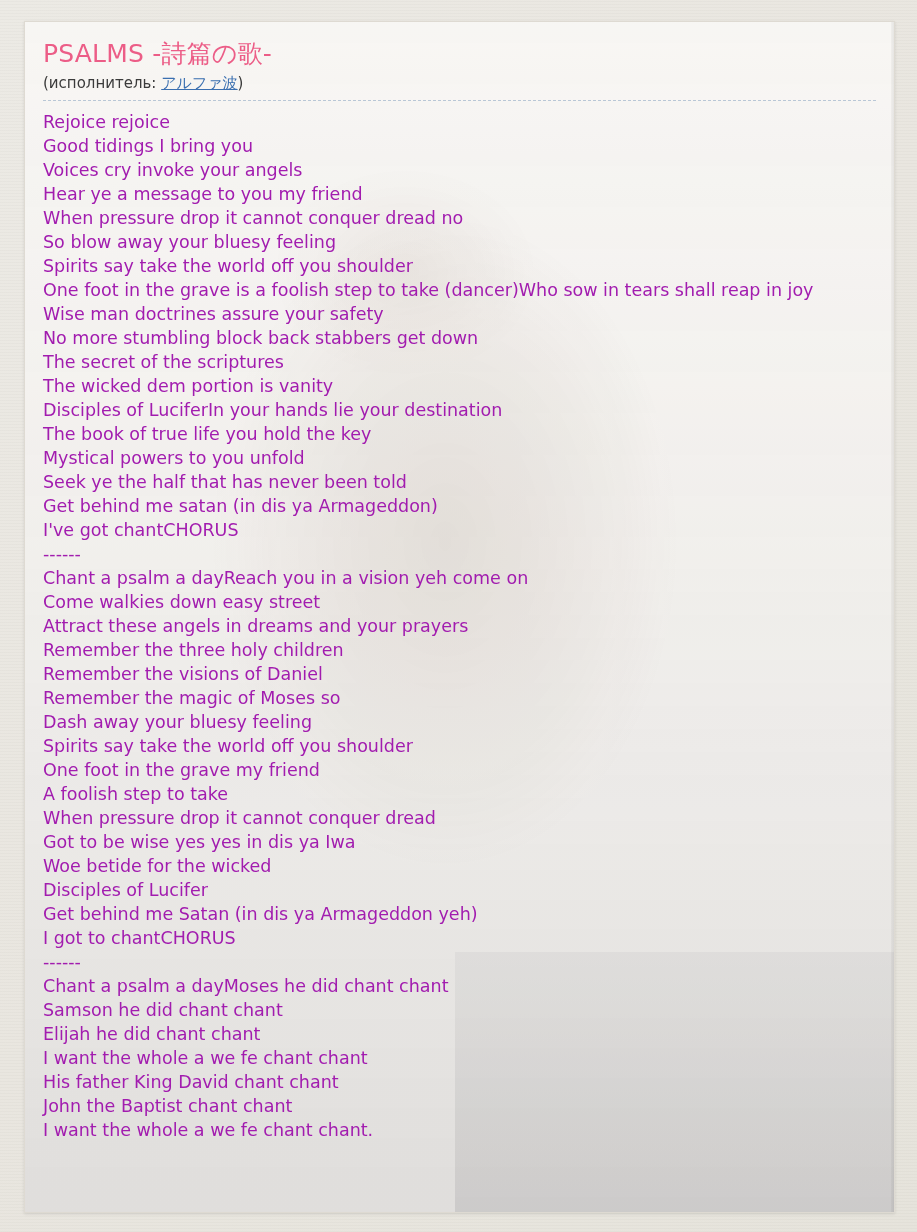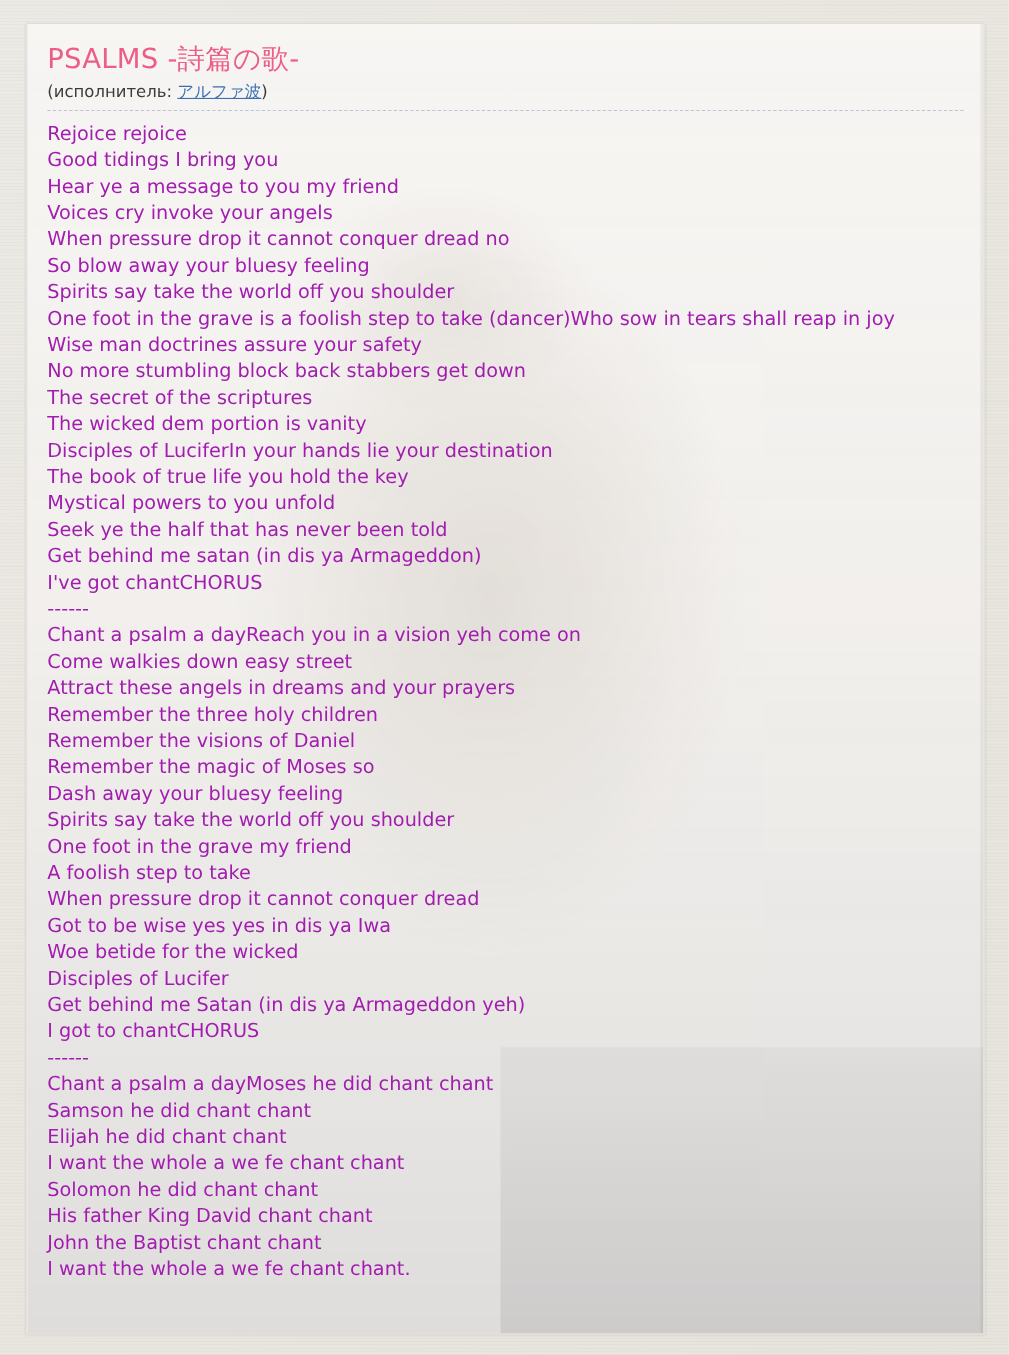--- a/index.html
+++ b/index.html
@@ -130,22 +130,22 @@
         <div class="artist-line">
           <span>(исполнитель: </span><a class="artist-link" href="#">アルファ波</a><span>)</span>
         </div>
       </div>
 
       <div class="divider"></div>
 
       <div class="lyrics">
         <div class="line">Rejoice rejoice</div>
         <div class="line">Good tidings I bring you</div>
+        <div class="line">Voices cry invoke your angels</div>
         <div class="line">Hear ye a message to you my friend</div>
-        <div class="line">Voices cry invoke your angels</div>
         <div class="line">When pressure drop it cannot conquer dread no</div>
         <div class="line">So blow away your bluesy feeling</div>
         <div class="line">Spirits say take the world off you shoulder</div>
         <div class="line">One foot in the grave is a foolish step to take (dancer)Who sow in tears shall reap in joy</div>
         <div class="line">Wise man doctrines assure your safety</div>
         <div class="line">No more stumbling block back stabbers get down</div>
         <div class="line">The secret of the scriptures</div>
         <div class="line">The wicked dem portion is vanity</div>
         <div class="line">Disciples of LuciferIn your hands lie your destination</div>
         <div class="line">The book of true life you hold the key</div>
@@ -168,21 +168,20 @@
         <div class="line">Got to be wise yes yes in dis ya Iwa</div>
         <div class="line">Woe betide for the wicked</div>
         <div class="line">Disciples of Lucifer</div>
         <div class="line">Get behind me Satan (in dis ya Armageddon yeh)</div>
         <div class="line">I got to chantCHORUS</div>
         <div class="line sep">------</div>
         <div class="line">Chant a psalm a dayMoses he did chant chant</div>
         <div class="line">Samson he did chant chant</div>
         <div class="line">Elijah he did chant chant</div>
         <div class="line">I want the whole a we fe chant chant</div>
-        <div class="line">Solomon he did chant chant</div>
         <div class="line">His father King David chant chant</div>
         <div class="line">John the Baptist chant chant</div>
         <div class="line">I want the whole a we fe chant chant.</div>
       </div>
 
     </div>
     <div class="paper-edge"></div>
   </div>
 </div>
 

